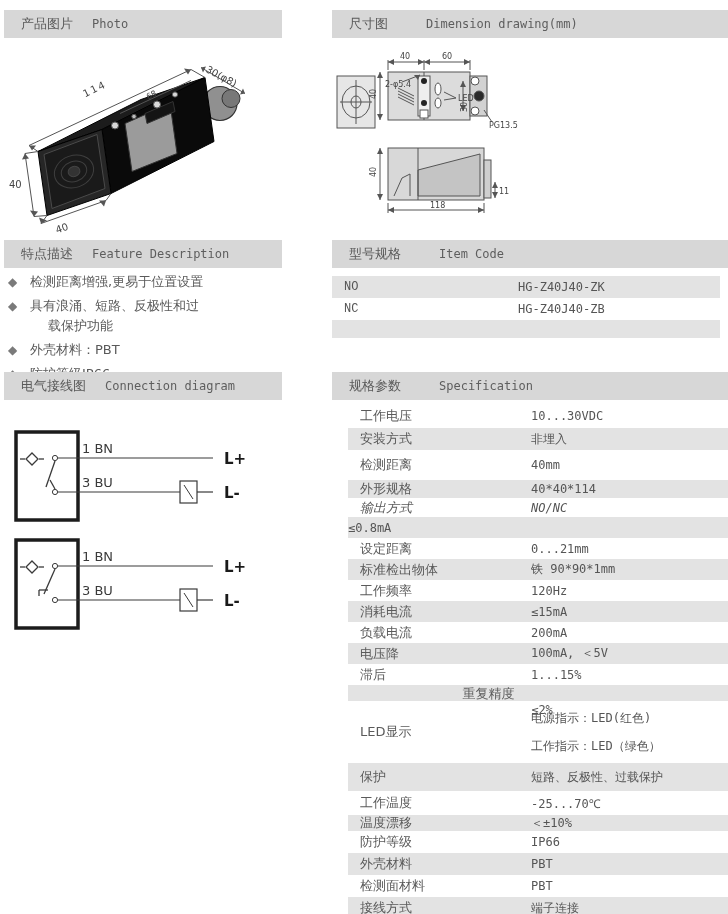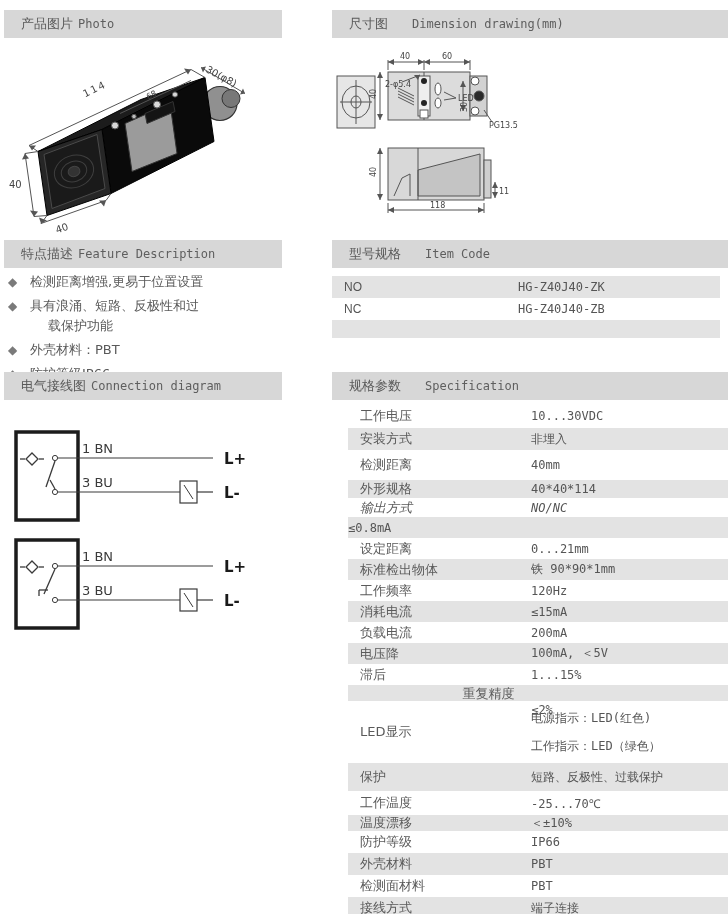--- a/index.html
+++ b/index.html
@@ -2,38 +2,38 @@
 <html><head>
 <meta charset="utf-8">
 <style>
   html,body{margin:0;padding:0;background:#fff;}
   .page{position:relative;width:728px;height:914px;background:#fff;overflow:hidden;
         font-family:"DejaVu Sans","Liberation Sans",sans-serif;color:#5d5d5d;}
   
   .hdr{position:absolute;height:28px;background:#d7d7d7;display:flex;align-items:center;
        padding-left:17px;box-sizing:border-box;}
   .hdr .zh{font-size:13px;color:#595959;}
-  .hdr .en{font-size:12px;color:#5e5e5e;margin-left:5px;font-family:"DejaVu Sans Mono",monospace;}
+  .hdr .en{font-size:12px;color:#5e5e5e;margin-left:19px;font-family:"DejaVu Sans Mono",monospace;}
   .hdr-left{left:4px;width:278px;}
   .hdr-right{left:332px;width:416px;gap:19px;}
 
   
   .features{position:absolute;left:8px;top:272px;width:315px;}
   .feat-item{display:flex;margin-bottom:4px;}
   .feat-bullet{width:22px;color:#7a7a7a;font-size:12px;line-height:20px;}
   .feat-text{font-size:13px;line-height:20px;color:#5a5a5a;}
   .feat-line2{padding-left:18px;}
   .feat-line2:empty{display:none;}
 
   
   .ic-table{position:absolute;left:332px;top:276px;width:388px;}
   .ic-row{display:flex;align-items:center;height:22px;}
   div.ic-row:nth-of-type(odd){background:#e3e3e3;}
   div.ic-row:nth-of-type(3){height:18px;}
-  .ic-type{width:174px;padding-left:12px;font-size:12px;font-family:Liberation Sans, sans-serif;color:#555;}
+  .ic-type{width:174px;padding-left:12px;font-size:12px;font-family:Liberation Mono, monospace;color:#555;}
   .ic-code{font-size:12px;font-family:"DejaVu Sans Mono",monospace;color:#555;}
 
   
   .spec-table{position:absolute;left:348px;top:404px;width:388px;}
   .spec-row{display:flex;align-items:center;height:21px;}
   div.spec-row:nth-of-type(even){background:#e3e3e3;}
   div.spec-row:nth-of-type(1){height:24px;}
   div.spec-row:nth-of-type(2){height:22px;}
   div.spec-row:nth-of-type(3){height:30px;}
   div.spec-row:nth-of-type(4){height:18px;}

